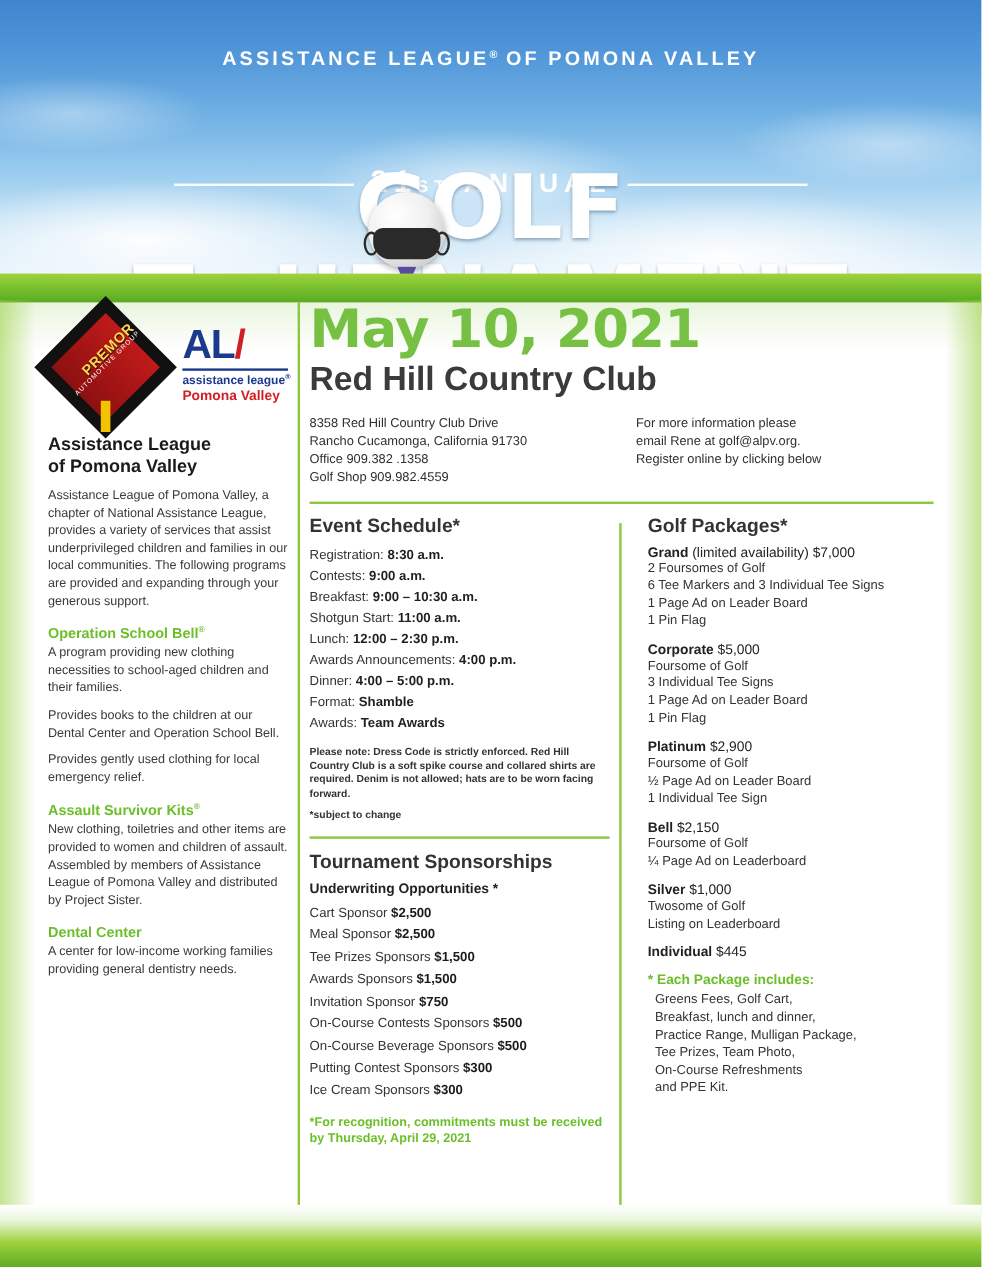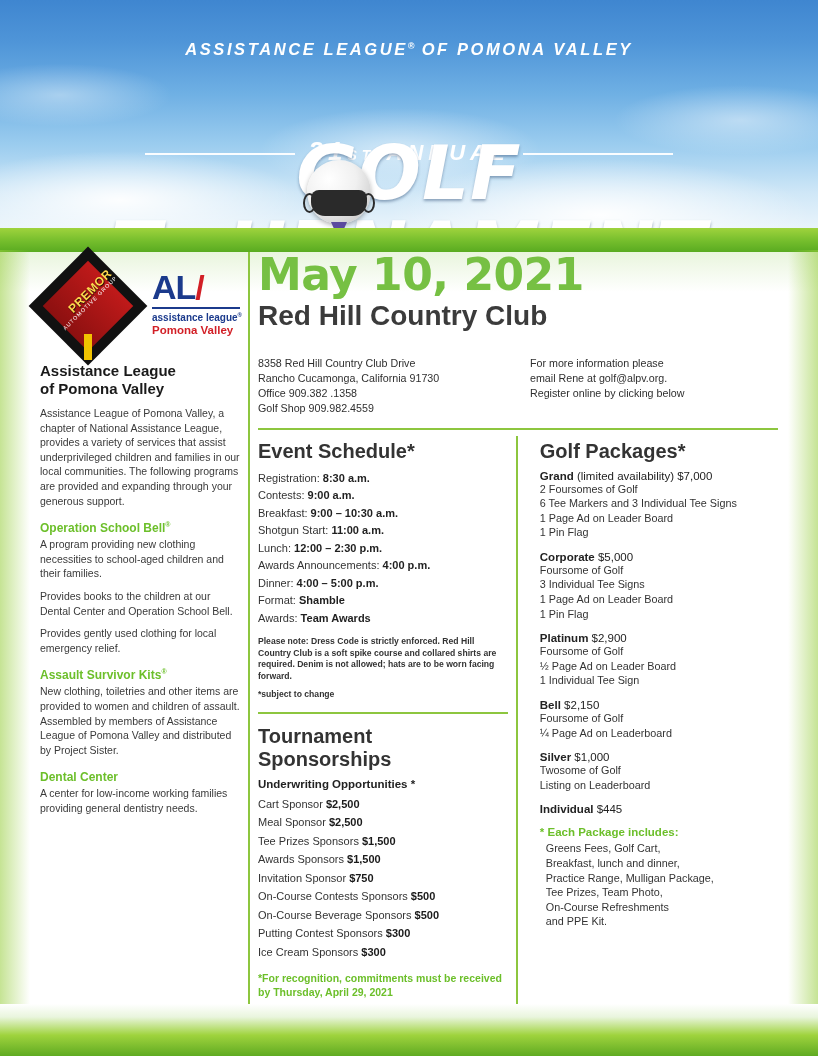--- a/index.html
+++ b/index.html
@@ -15,21 +15,20 @@
   
   .sky{
     position:absolute;left:0;top:0;width:818px;height:235px;
     background:
       radial-gradient(ellipse 260px 70px at 120px 200px, rgba(255,255,255,.95), rgba(255,255,255,0) 70%),
       radial-gradient(ellipse 300px 80px at 600px 215px, rgba(255,255,255,.95), rgba(255,255,255,0) 70%),
       radial-gradient(ellipse 200px 60px at 400px 150px, rgba(255,255,255,.55), rgba(255,255,255,0) 70%),
       radial-gradient(ellipse 180px 50px at 740px 120px, rgba(255,255,255,.45), rgba(255,255,255,0) 70%),
       radial-gradient(ellipse 160px 45px at 60px 95px, rgba(255,255,255,.40), rgba(255,255,255,0) 70%),
       linear-gradient(180deg,#3f86d0 0%, #4f95d8 18%, #6fb0e4 40%, #9ccdef 62%, #cfe7f7 82%, #eef6fc 100%);
-    font-style: italic;
   }
   .sky-title{
     position:absolute;top:40px;left:0;width:818px;text-align:center;
     color:#ffffff;font-size:16.5px;font-weight:bold;letter-spacing:2.6px;
   }
   .sky-title sup{font-size:9px;letter-spacing:0;}
   .annual-row{
     position:absolute;top:100px;left:0;width:818px;text-align:center;
     color:#ffffff;font-size:22px;font-weight:bold;letter-spacing:5px;margin-top:36px;
   }
@@ -134,31 +133,31 @@
   .prog-head sup{font-size:7px;}
   .para{margin:0 0 8px 0;}
 
   
   .main{position:absolute;left:258px;top:6px;width:520px;}
   .date{
     font-size:44px;line-height:46px;font-weight:bold;color:#76c043;
     font-family:"DejaVu Sans", sans-serif;letter-spacing:-.5px;
   }
   .venue{font-size:28px;line-height:32px;font-weight:bold;color:#3b3b3b;margin-top:2px;}
-  .addr-row{display:flex;margin-top:24px;}
+  .addr-row{display:flex;margin-top:14px;}
   .addr{font-size:10.7px;line-height:15px;color:#2f2f2f;width:272px;}
   .contact{font-size:10.7px;line-height:15px;color:#2f2f2f;width:240px;}
 
   .hr-green{height:1.5px;background:#8dc63f;margin:12px 0 0 0;}
 
   .cols{display:flex;margin-top:0;}
   .col-a{width:258px;padding-top:10px;padding-right:14px;}
   .col-b{width:246px;padding-top:10px;padding-left:18px;}
 
-  .sec-title{font-size:20px;font-weight:bold;color:#333;margin:0 0 7px 0;}
+  .sec-title{font-size:16px;font-weight:bold;color:#333;margin:0 0 7px 0;}
   .sched{font-size:11px;line-height:17.5px;color:#333;}
   .sched b{color:#1f1f1f;}
   .note{font-size:8.6px;line-height:11.5px;color:#333;font-weight:bold;margin-top:9px;}
   .note-it{font-size:8.6px;color:#333;font-weight:bold;margin-top:7px;}
 
   .spon-sub{font-size:11.5px;font-weight:bold;color:#222;margin:2px 0 5px 0;}
   .spon-item{font-size:11px;line-height:18.5px;color:#333;}
   .spon-item b{color:#1a1a1a;}
   .spon-foot{font-size:10.5px;line-height:14px;color:#6cbf2a;font-weight:bold;margin-top:10px;}
 

